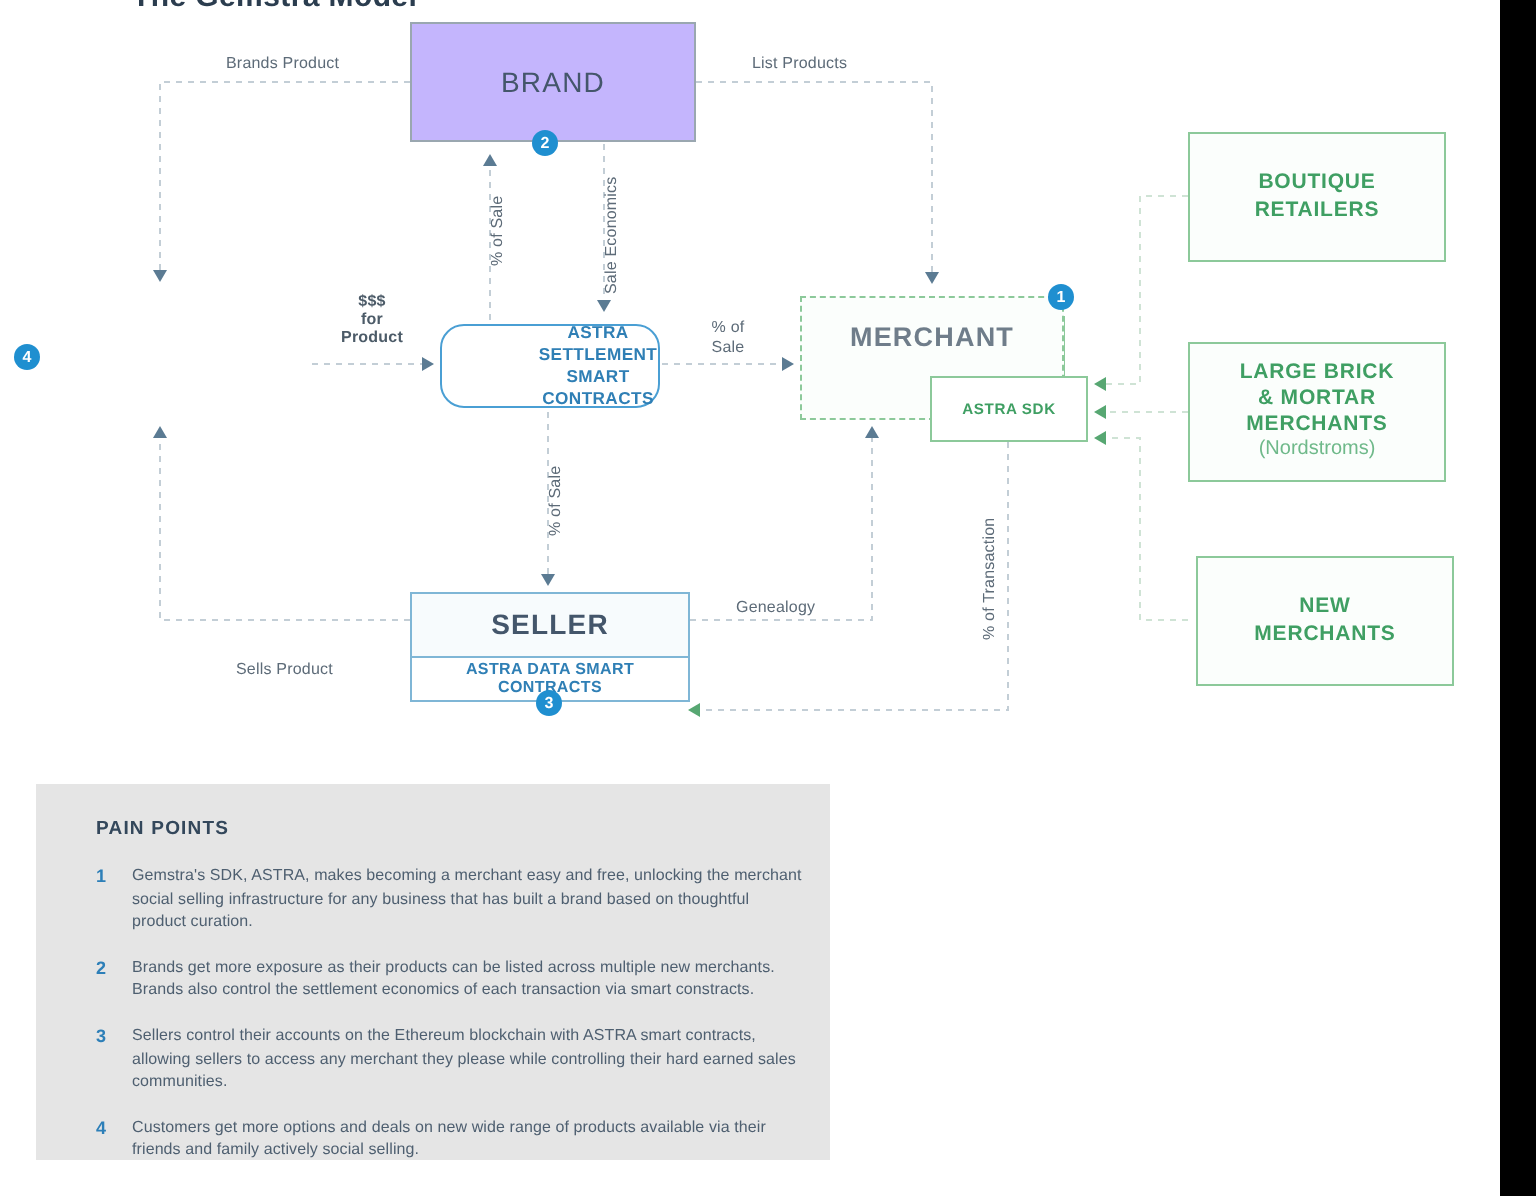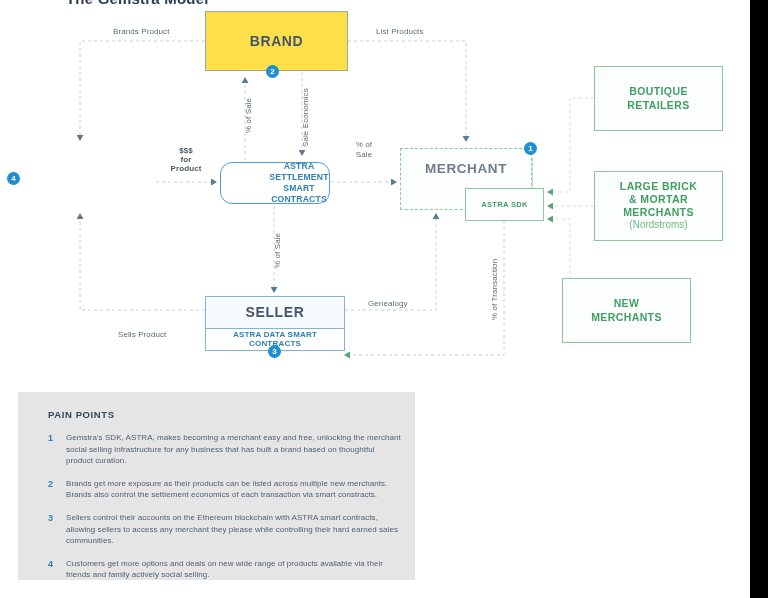--- a/index.html
+++ b/index.html
@@ -47,24 +47,24 @@
   .node {
     position: absolute;
     box-sizing: border-box;
     display: flex;
     flex-direction: column;
     align-items: center;
     justify-content: center;
     text-align: center;
   }
   .blue-node {
-    background: #fde047;
+    background: #c4b5fd;
     border: 1px solid #9aa7b0;
     color: #44566b;
-    font-weight: bold;
+    font-weight: normal;
   }
   .blue-node .node-title {
     font-size: 14px;
     letter-spacing: .6px;
     color: #44566b;
   }
   .green-node {
     background: #fbfefc;
     border: 1px solid #8cc99a;
     color: #3f9f63;
@@ -133,21 +133,21 @@
     left: 465px; top: 188px; width: 79px; height: 33px;
     border: 1px solid #8cc99a;
     background: #ffffff;
     color: #3f9f63;
     font-size: 7.6px;
     font-weight: bold;
     letter-spacing: .3px;
   }
   #node-boutique { left: 594px; top: 66px; width: 129px; height: 65px; }
   #node-brick { left: 594px; top: 171px; width: 129px; height: 70px; }
-  #node-new { left: 562px; top: 278px; width: 129px; height: 65px; }
+  #node-new { left: 598px; top: 278px; width: 129px; height: 65px; }
 
   .wire-label {
     position: absolute;
     font-size: 8px;
     color: #5d6b78;
     white-space: nowrap;
     letter-spacing: .1px;
   }
   .wire-label.vert {
     transform-origin: 0 0;
@@ -297,21 +297,21 @@
   <div class="wire-label" style="left:376px; top:27px;">List Products</div>
   <div class="wire-label vert" style="left:244px; top:133px;">% of Sale</div>
   <div class="wire-label vert" style="left:301px; top:147px;">Sale Economics</div>
 
   <div class="wire-label money" style="left:166px; top:146px; width:40px;">
     <div>$$$</div>
     <div>for</div>
     <div>Product</div>
   </div>
 
-  <div class="wire-label" style="left:344px; top:140px; width:40px; text-align:center; line-height:1.2;">
+  <div class="wire-label" style="left:344px; top:159px; width:40px; text-align:center; line-height:1.2;">
     <div>% of</div>
     <div>Sale</div>
   </div>
 
   <div class="wire-label vert" style="left:273px; top:268px;">% of Sale</div>
   <div class="wire-label" style="left:118px; top:298px;margin-top:32px;">Sells Product</div>
   <div class="wire-label" style="left:368px; top:299px;">Genealogy</div>
   <div class="wire-label vert" style="left:490px; top:320px;">% of Transaction</div>
 
   <div class="badge" style="left:524px; top:142px;">1</div>

